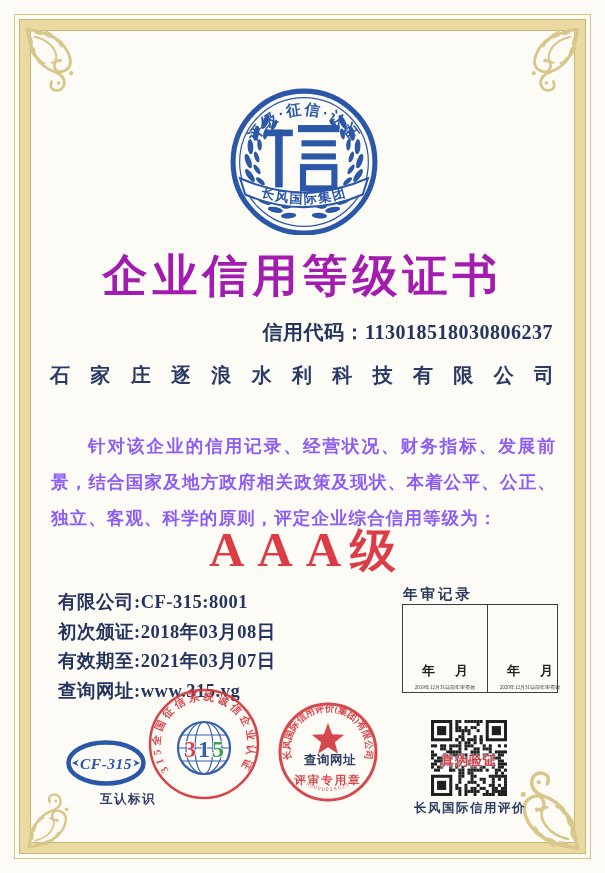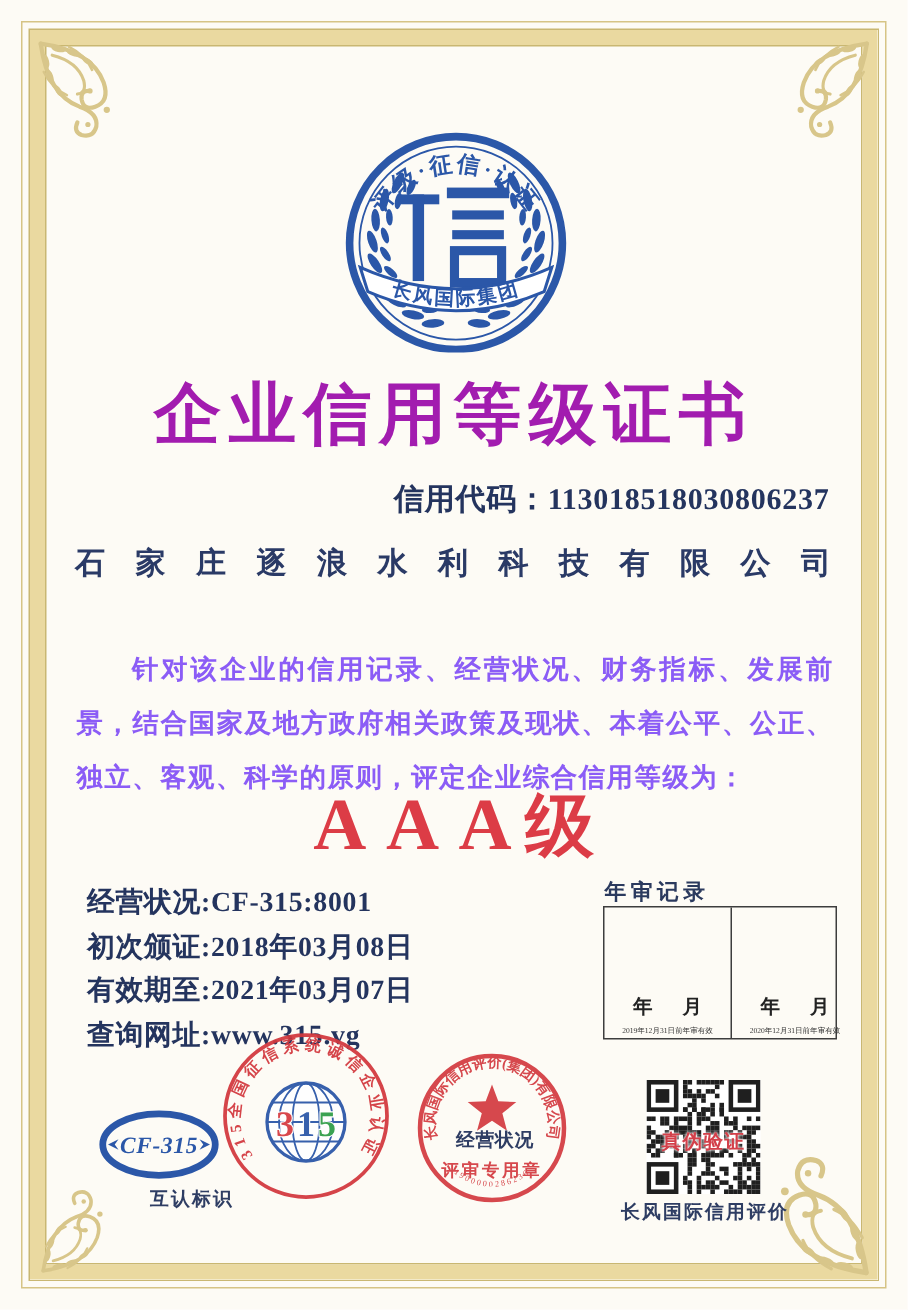--- a/index.html
+++ b/index.html
@@ -219,21 +219,21 @@
   <div class="title">企业信用等级证书</div>
   <div class="credit-line"><span>信用代码：</span><span>113018518030806237</span></div>
   <div class="company">石家庄逐浪水利科技有限公司</div>
   <div class="body-par">针对该企业的信用记录、经营状况、财务指标、发展前景，结合国家及地方政府相关政策及现状、本着公平、公正、独立、客观、科学的原则，评定企业综合信用等级为：</div>
 
   <div class="rating">
     <span class="letters">AAA</span><span class="suffix">级</span>
   </div>
 
   <div class="details">
-    <div>经营状况:CF-315:8001</div>
+    <div>有限公司:CF-315:8001</div>
     <div>初次颁证:2018年03月08日</div>
     <div>有效期至:2021年03月07日</div>
     <div>查询网址:www.315.vg</div>
   </div>
 
   <div class="annual-label">年审记录</div>
   <div class="annual-box">
     <div class="annual-cell">
       <div class="ym">
         <span>年</span>
@@ -294,21 +294,21 @@
     <circle cx="52" cy="52" r="48" fill="none" stroke="#d3393f" stroke-width="3"></circle>
     <text font-size="9.5" font-weight="bold" fill="#d3393f">
       <textPath href="#chopTop" startOffset="50%" text-anchor="middle">长风国际信用评价(集团)有限公司</textPath>
     </text>
     <path d="M52,23 L56.2,34.2 L68.2,34.7 L58.9,42.2 L62,53.8 L52,47.2 L42,53.8 L45.2,42.2 L35.8,34.7 L47.8,34.2 Z" fill="#d3393f"></path>
     <text x="52" y="84" text-anchor="middle" font-size="11.5" font-weight="bold" fill="#d3393f" letter-spacing="2">评审专用章</text>
     <text font-size="5.5" fill="#d3393f" letter-spacing="1.5">
       <textPath href="#chopBottom" startOffset="50%" text-anchor="middle">1900000286236</textPath>
     </text>
   </svg>
-  <div class="label-small lbl-org">经营状况</div>
+  <div class="label-small lbl-org">查询网址</div>
 
   <div class="qr-wrap">
     <svg id="qr" viewBox="0 0 75 75" width="76" height="76">
         <rect x="0" y="0" width="75" height="75" fill="#ffffff"></rect>
         <rect x="24" y="0" width="3" height="3" fill="#1f1f1f"></rect>
         <rect x="27" y="0" width="3" height="3" fill="#1f1f1f"></rect>
         <rect x="33" y="0" width="3" height="3" fill="#1f1f1f"></rect>
         <rect x="36" y="0" width="3" height="3" fill="#1f1f1f"></rect>
         <rect x="39" y="0" width="3" height="3" fill="#1f1f1f"></rect>
         <rect x="42" y="0" width="3" height="3" fill="#1f1f1f"></rect>

